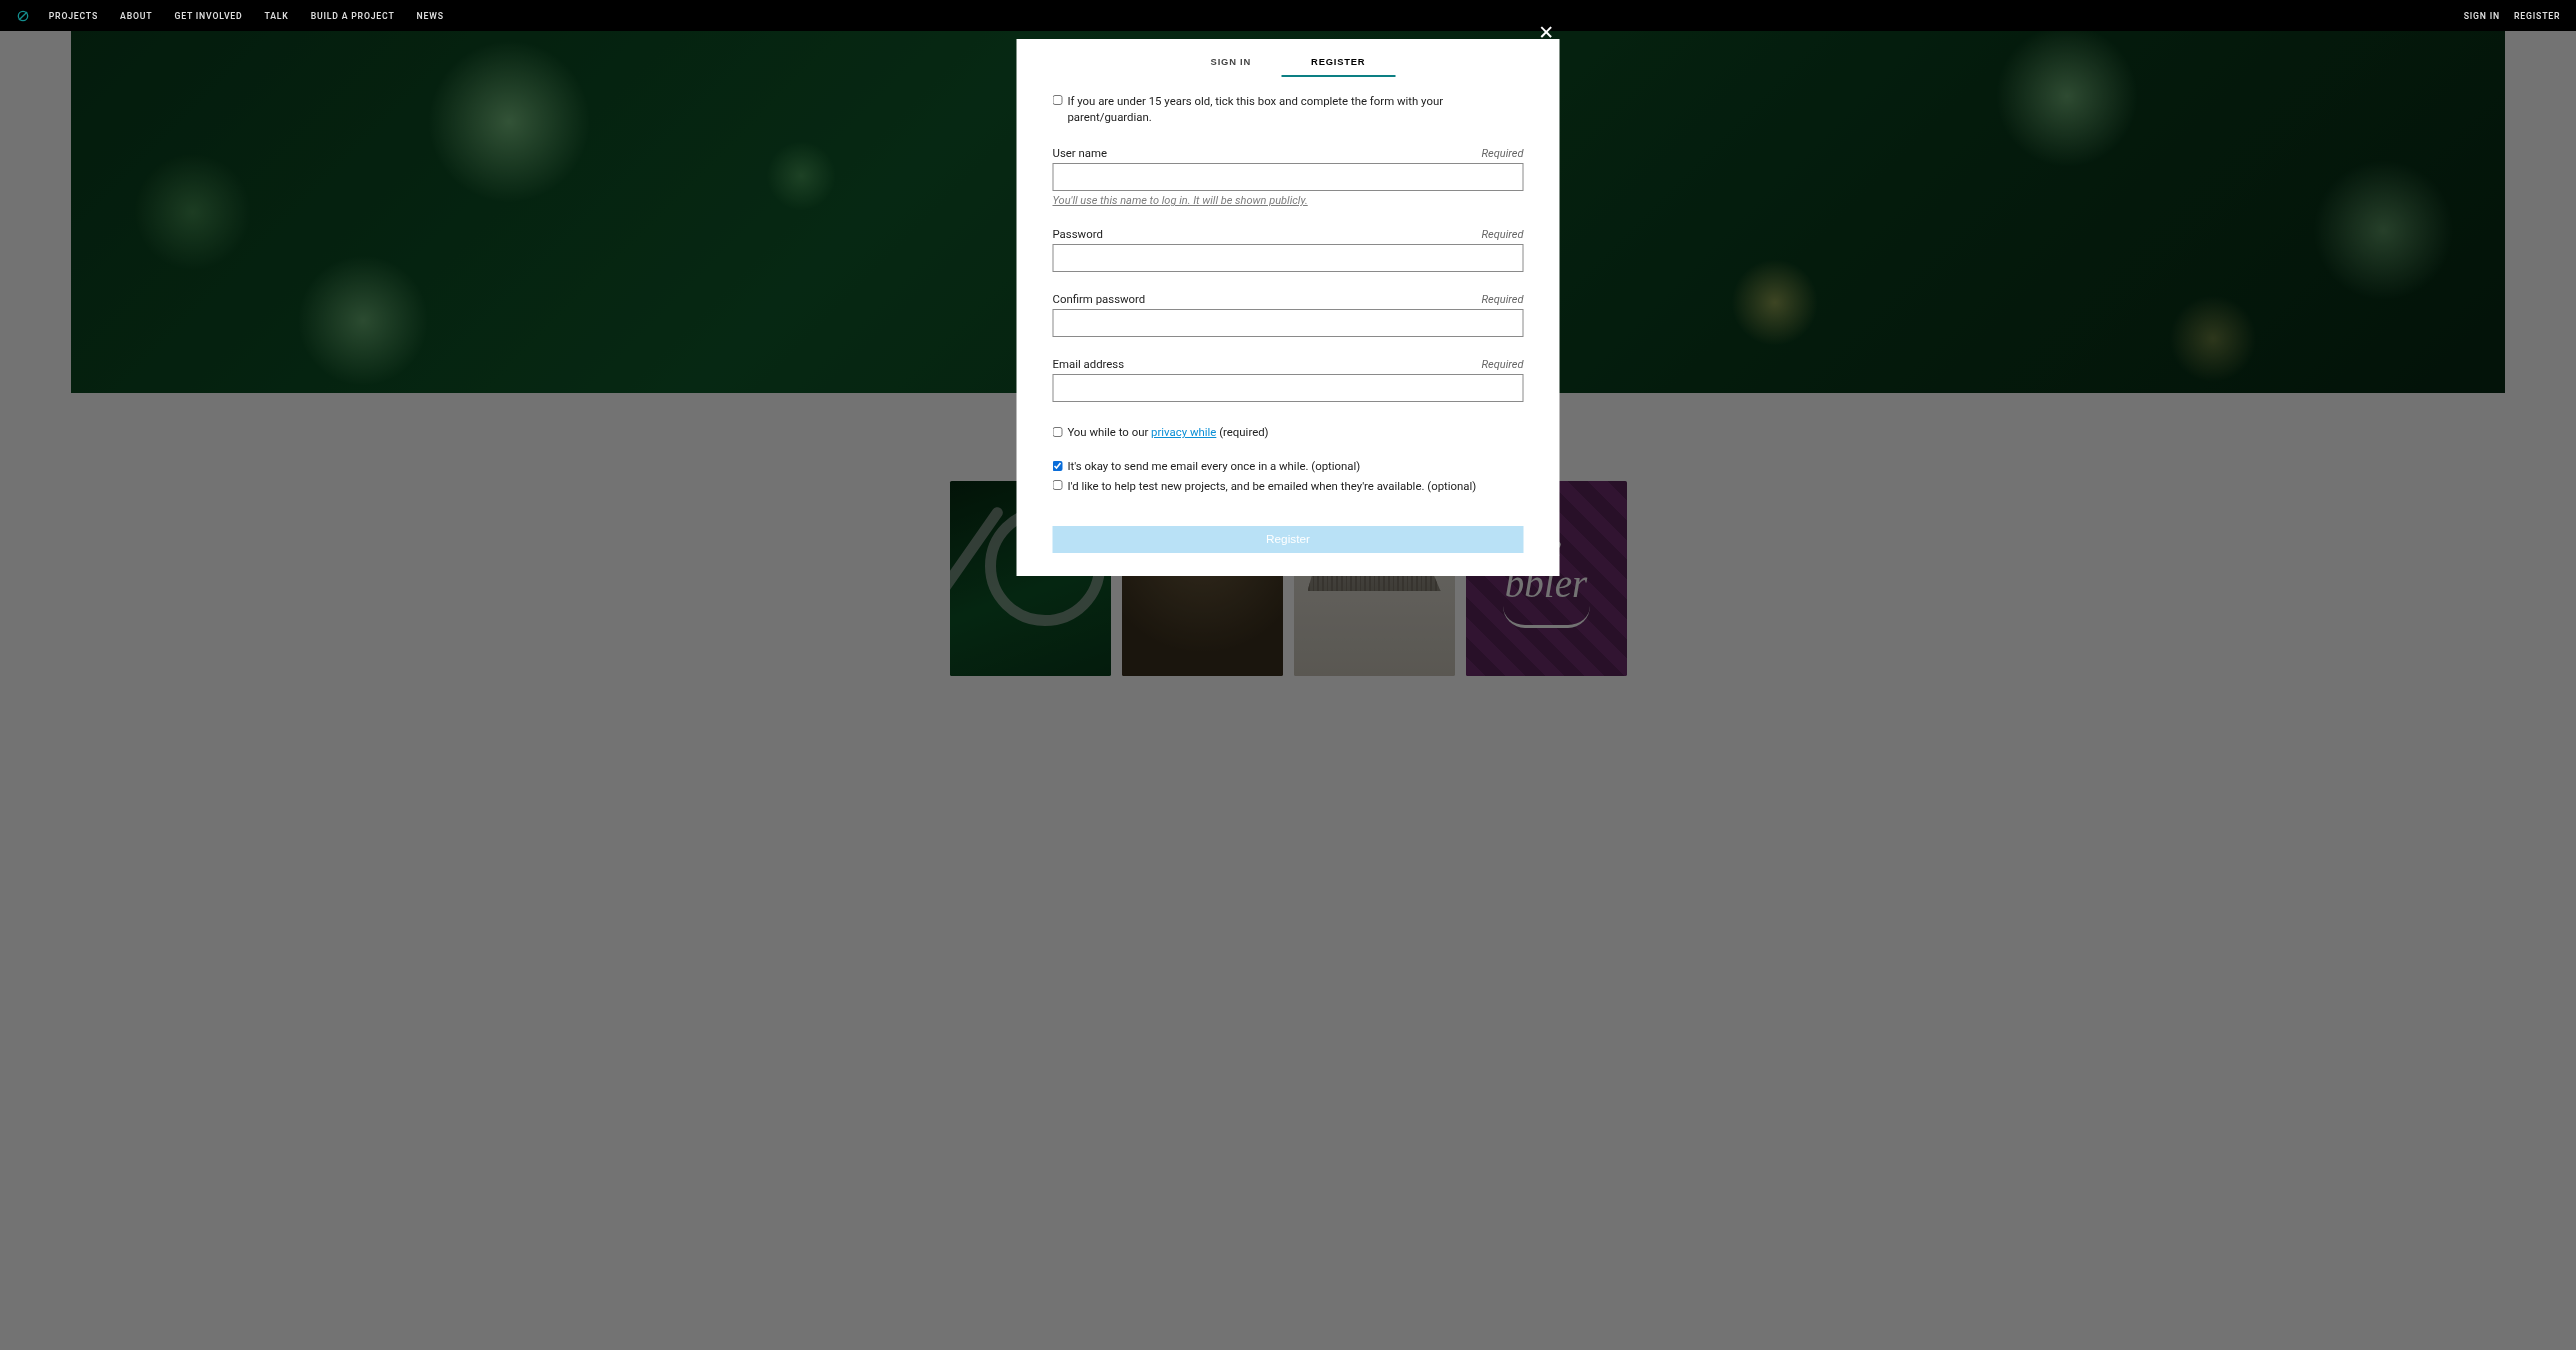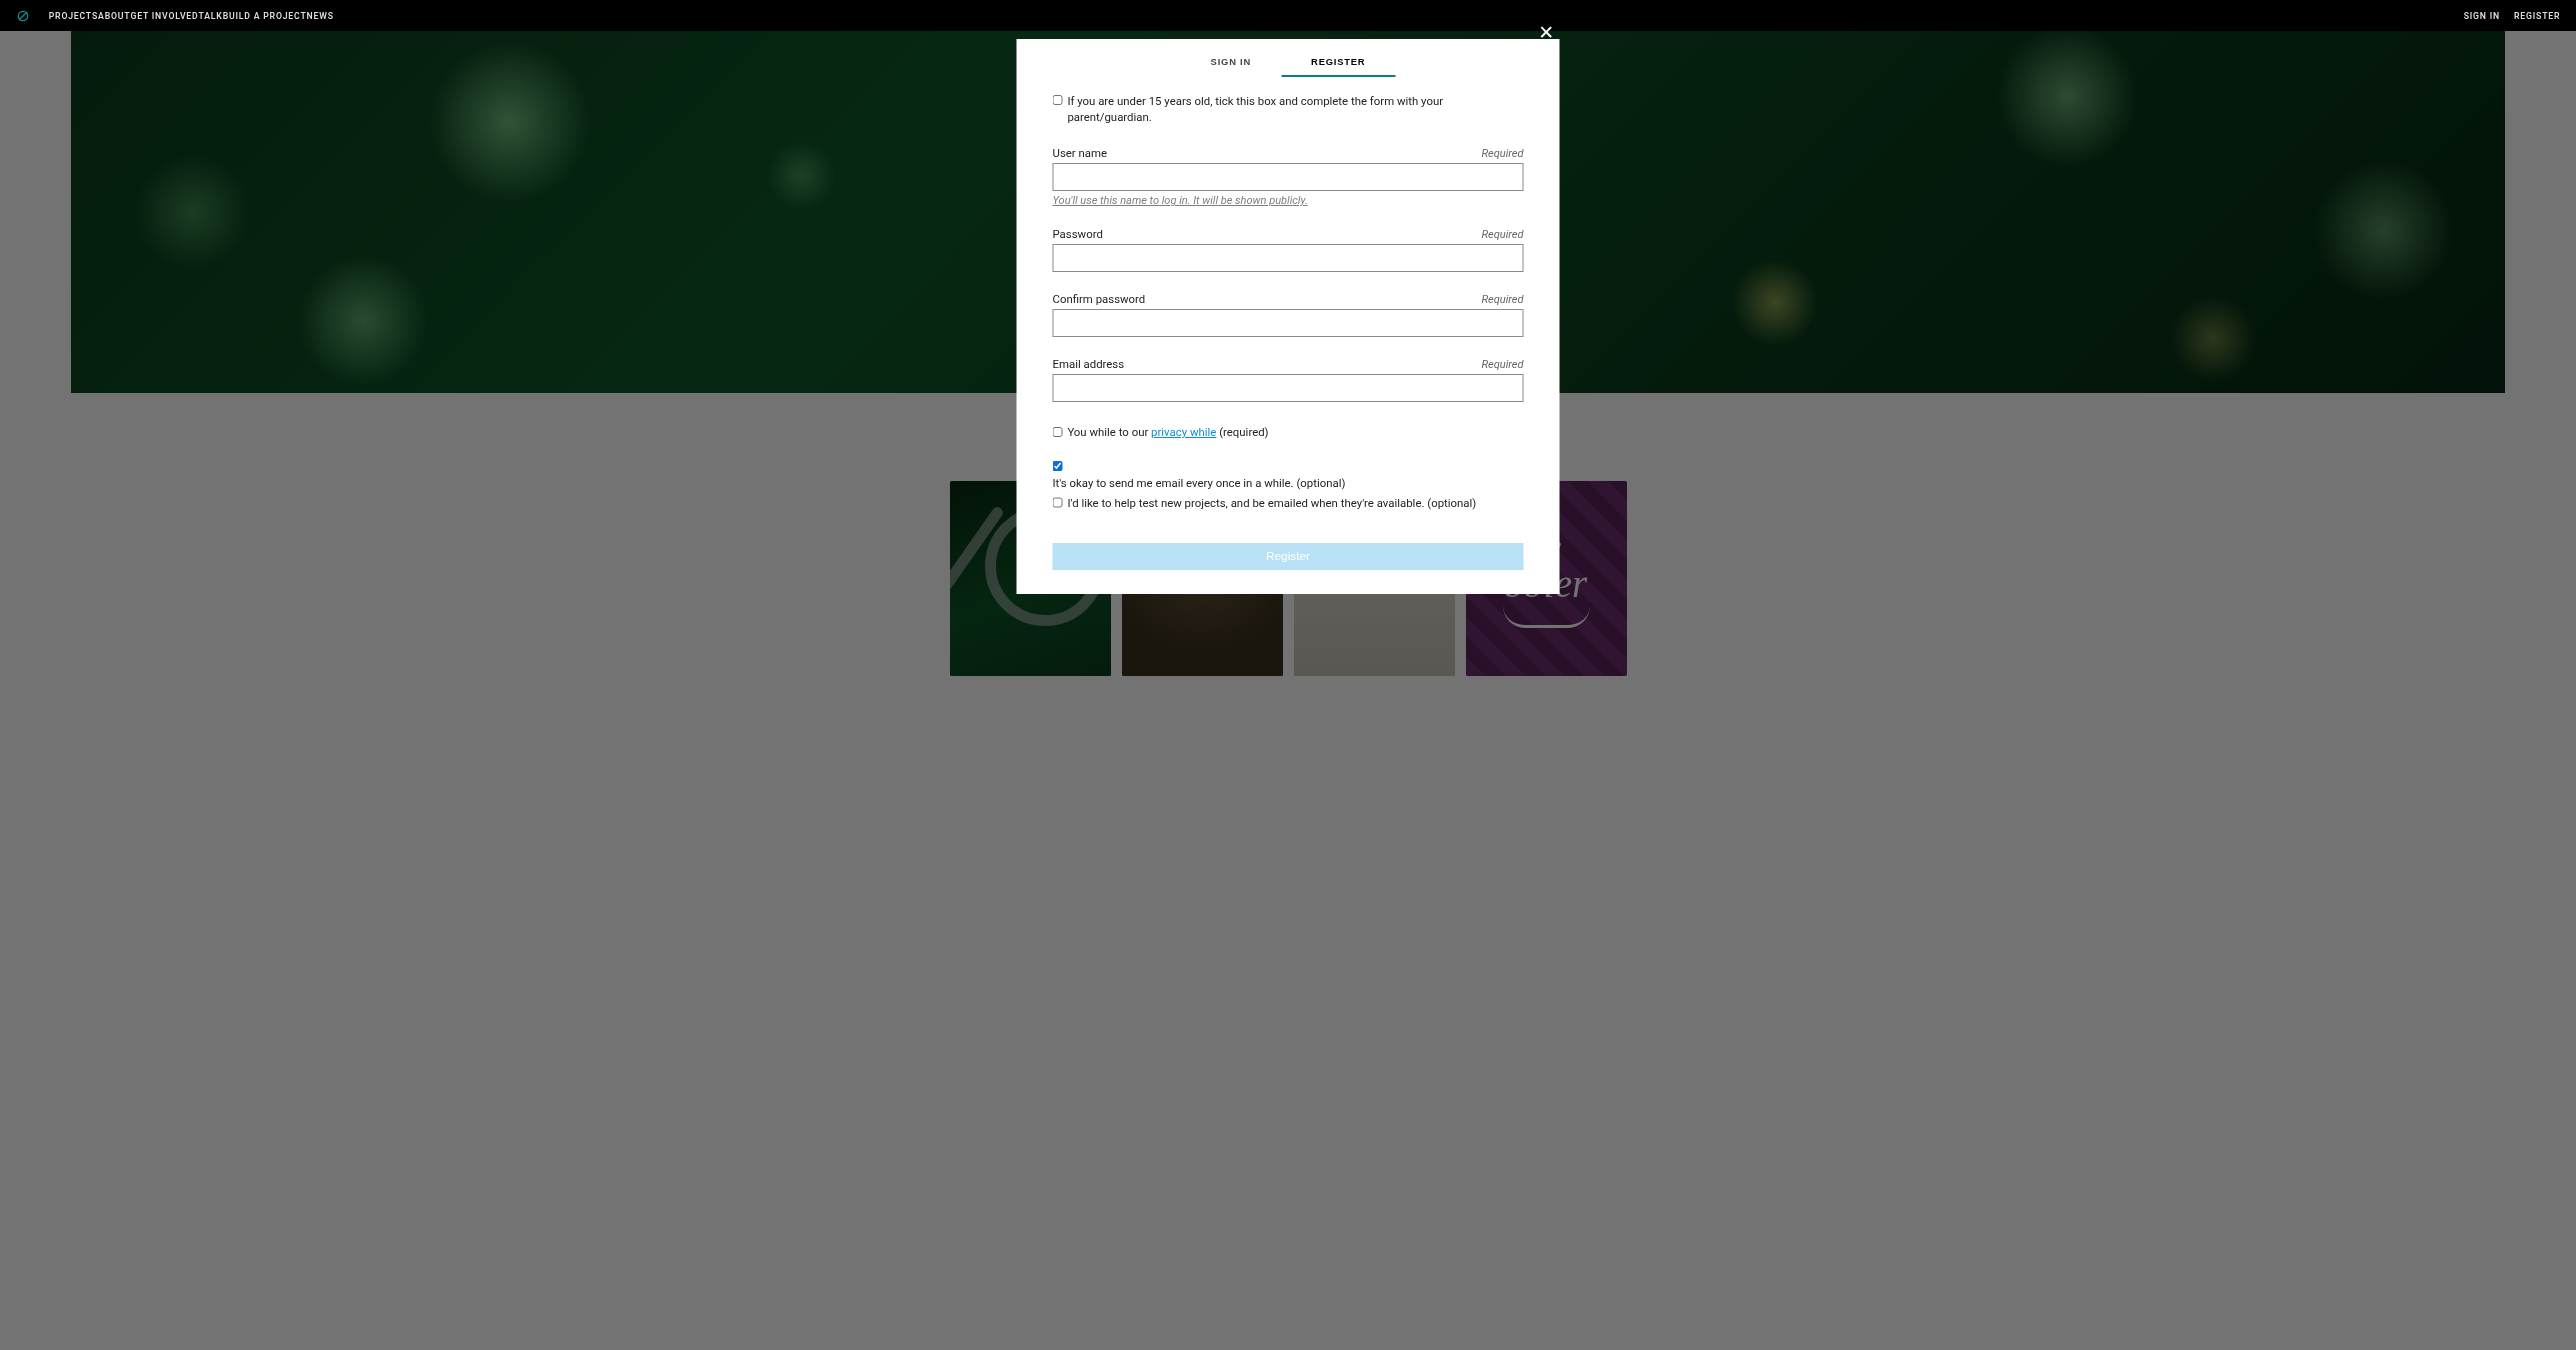--- a/index.html
+++ b/index.html
@@ -9,21 +9,21 @@
   .topbar {
     position: absolute; top: 0; left: 0; right: 0; height: 31px;
     background: #000; display: flex; align-items: center; padding: 0 15.7px;
     z-index: 5;
   }
   .logo {
     width: 14px; height: 14px; margin-right: 19px;
     display:flex; align-items:center; justify-content:center;
   }
   .logo svg { width:14px; height:14px; }
-  .navlinks { display:flex; }
+  .navlinks { display:flex; gap:22px; }
   .navlinks a, .authlinks a {
     color:#ddd; font-size:8.7px; letter-spacing:0.8px; font-weight:600;
     text-decoration:none; text-transform:uppercase; cursor:pointer;
   }
   .authlinks { margin-left:auto; display:flex; gap:14px; }
 
   .page-bg {
     position:absolute; top:31px; left:0; right:0; bottom:0;
     background:#fff; overflow:hidden;
   }
@@ -221,21 +221,21 @@
 
     <div class="spacer10"></div>
 
     <label class="cb-row pp-row" style="margin-top:14px;">
       <input type="checkbox" style="">
       <span>
         <span>You while to our </span><a>privacy while</a><span> (required)</span>
       </span>
     </label>
 
-    <label class="cb-row" style="margin-top:17.3px;flex-direction:column;">
+    <label class="cb-row" style="margin-top:17.3px;">
       <input type="checkbox" checked="" style="">
       <span>It's okay to send me email every once in a while. (optional)</span>
     </label>
 
     <label class="cb-row" style="margin-top:3px;">
       <input type="checkbox" style="">
       <span>I'd like to help test new projects, and be emailed when they're available. (optional)</span>
     </label>
 
     <button class="submit-btn">Register</button>

